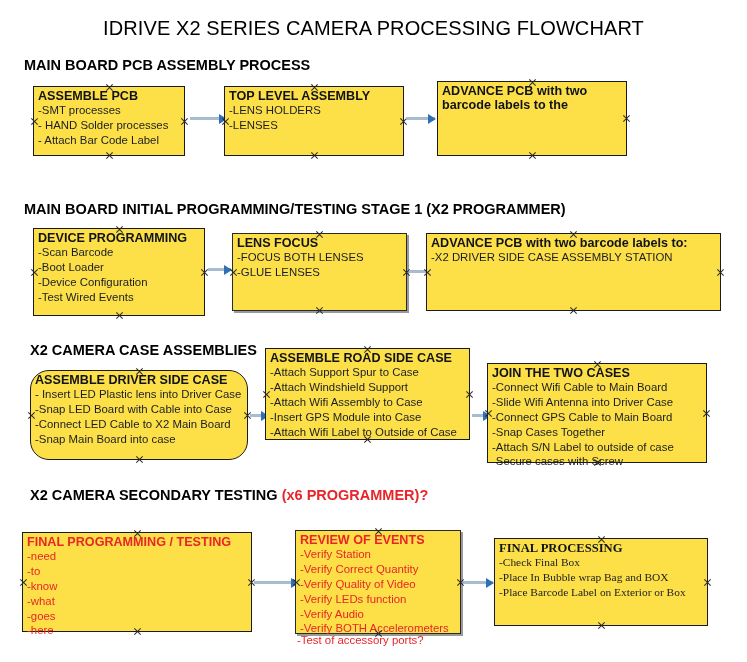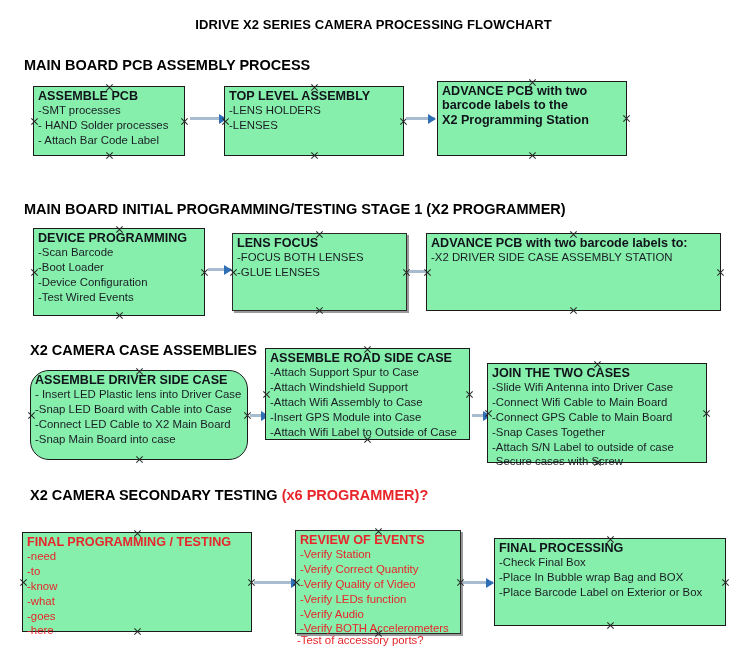--- a/index.html
+++ b/index.html
@@ -19,38 +19,38 @@
     left: 0; top: 0;
     width: 747px;
     height: 662px;
   }
   .title {
     position: absolute;
     left: 0;
     top: 17px;
     width: 747px;
     text-align: center;
-    font-size: 13px;
-    font-weight: bold;
+    font-size: 20px;
+    font-weight: normal;
     color: #000000;
     letter-spacing: 0.1px;
   }
   .section-head {
     position: absolute;
     font-size: 14.5px;
     font-weight: bold;
     color: #000000;
     white-space: nowrap;
   }
   .section-head .red {
     color: #e8252a;
   }
   .box {
     position: absolute;
-    background: #86efac;
+    background: #fde047;
     border: 1px solid #1b1b1b;
     box-sizing: border-box;
     padding: 2px 3px 0 4px;
     overflow: visible;
   }
   .box.shadowed {
     border: 1px solid #2a2a2a;
     box-shadow: 2px 2px 0 0 #9a9a9a;
   }
   .box-title {
@@ -148,21 +148,20 @@
     <div class="handle" style="left:100%; top:50%;"></div>
   </div>
 
   <div class="connector" style="left:406px; top:117px; width:29px;">
     <span class="head"></span>
   </div>
 
   <div class="box" style="left:437px; top:81px; width:190px; height:75px;">
     <div class="box-title">ADVANCE PCB with two</div>
     <div class="box-title">barcode labels to the</div>
-    <div class="box-title"> X2 Programming Station</div>
     <div class="handle" style="left:50%; top:0;"></div>
     <div class="handle" style="left:50%; top:100%;"></div>
     <div class="handle" style="left:100%; top:50%;"></div>
   </div>
 
   <div class="section-head" style="left:24px; top:201px;">
     <span>MAIN BOARD INITIAL PROGRAMMING/TESTING STAGE 1 (X2 PROGRAMMER)</span>
   </div>
 
   <div class="box" style="left:33px; top:228px; width:172px; height:88px;">
@@ -236,22 +235,22 @@
     <div class="handle" style="left:0; top:50%;"></div>
     <div class="handle" style="left:100%; top:50%;"></div>
   </div>
 
   <div class="connector" style="left:472px; top:414px; width:18px;">
     <span class="head"></span>
   </div>
 
   <div class="box" style="left:487px; top:363px; width:220px; height:100px;">
     <div class="box-title">JOIN THE TWO CASES</div>
+    <div class="box-line">-Connect Wifi Cable to Main Board</div>
     <div class="box-line">-Slide Wifi Antenna into Driver Case</div>
-    <div class="box-line">-Connect Wifi Cable to Main Board</div>
     <div class="box-line">-Connect GPS Cable to Main Board</div>
     <div class="box-line">-Snap Cases Together</div>
     <div class="box-line">-Attach S/N Label to outside of case</div>
     <div class="box-line">-Secure cases with Screw</div>
     <div class="handle" style="left:50%; top:0;"></div>
     <div class="handle" style="left:50%; top:100%;"></div>
     <div class="handle" style="left:0; top:50%;"></div>
     <div class="handle" style="left:100%; top:50%;"></div>
   </div>
 
@@ -290,21 +289,21 @@
     <div class="handle" style="left:0; top:50%;"></div>
     <div class="handle" style="left:100%; top:50%;"></div>
   </div>
 
   <div class="overflow-line" style="left:297px; top:633px;">-Test of accessory ports?</div>
 
   <div class="connector" style="left:463px; top:581px; width:30px;">
     <span class="head"></span>
   </div>
 
-  <div class="box" style="left:494px; top:538px; width:232px; height:88px;">
+  <div class="box" style="left:494px; top:538px; width:214px; height:88px;font-family:Liberation Serif, serif;">
     <div class="box-title">FINAL PROCESSING</div>
     <div class="box-line"> -Check Final Box</div>
     <div class="box-line">-Place In Bubble wrap Bag and BOX</div>
     <div class="box-line">-Place Barcode Label on Exterior or Box</div>
     <div class="handle" style="left:50%; top:0;"></div>
     <div class="handle" style="left:50%; top:100%;"></div>
     <div class="handle" style="left:100%; top:50%;"></div>
   </div>
 
 </div>

